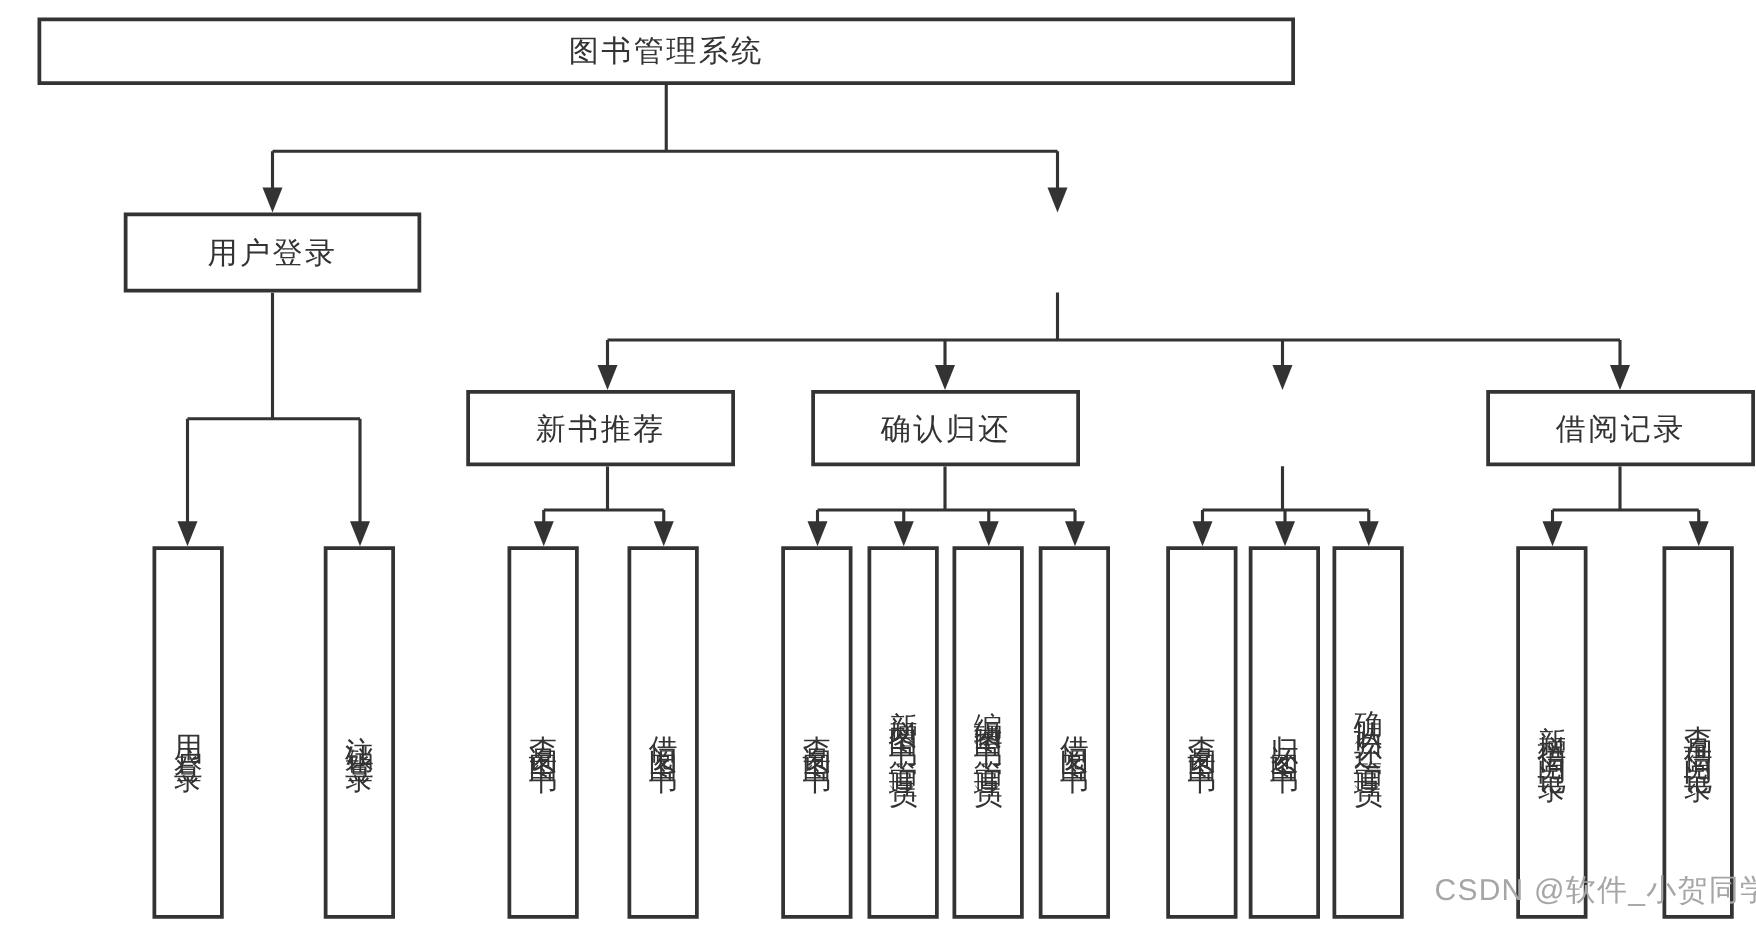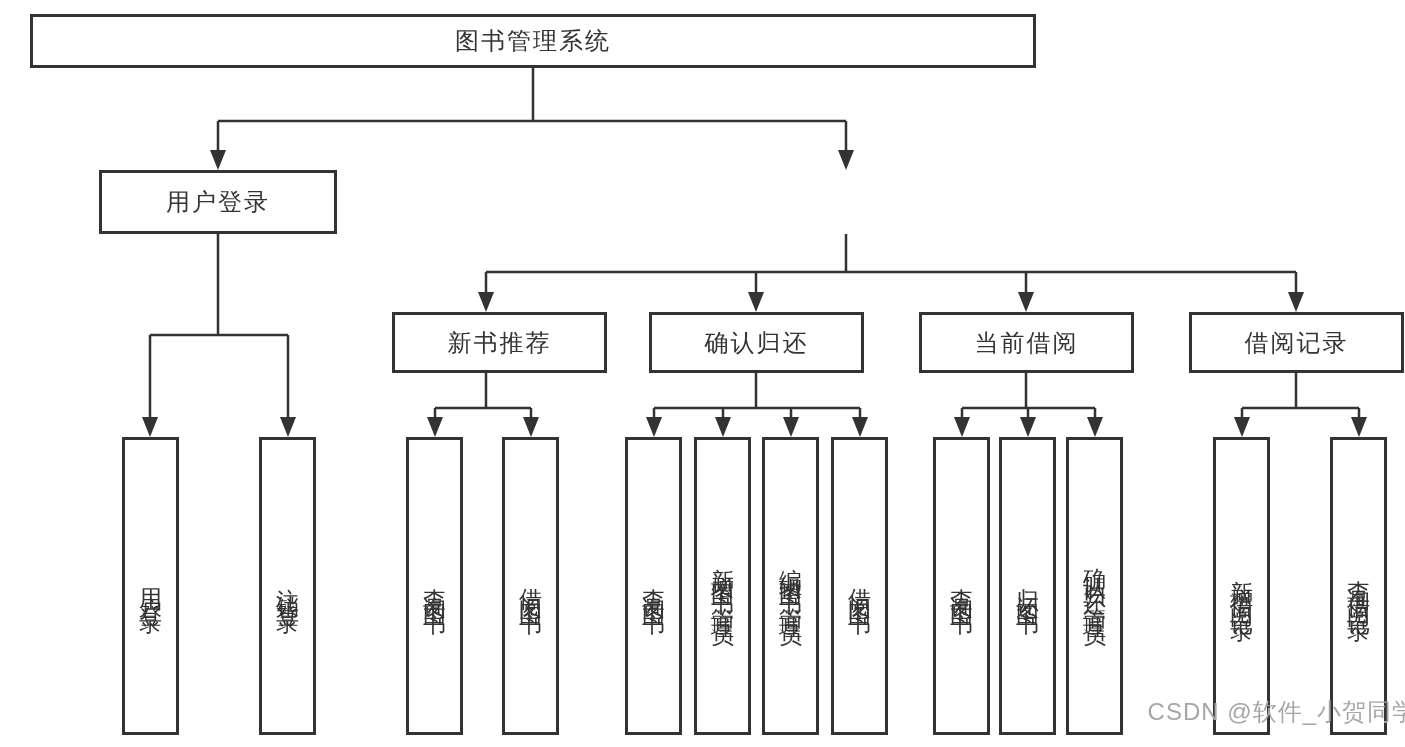--- a/index.html
+++ b/index.html
@@ -65,28 +65,25 @@
   </svg>
 
   <div class="node hbox" style="left:14px;top:14px;width:1006px;height:54px">
     <span>图书管理系统</span>
   </div>
 
   <div class="node hbox" style="left:83px;top:170px;width:238px;height:64px">
     <span>用户登录</span>
   </div>
 
-  <div class="node hbox" style="left:376px;top:312px;width:215px;height:61px">
+  <div class="node hbox" style="left:357px;top:312px;width:215px;height:61px">
     <span>新书推荐</span>
   </div>
   <div class="node hbox" style="left:633px;top:312px;width:215px;height:61px">
     <span>确认归还</span>
-  </div>
-  <div class="node hbox" style="left:903px;top:312px;width:215px;height:61px">
-    <span>当前借阅</span>
   </div>
   <div class="node hbox" style="left:1173px;top:312px;width:215px;height:61px">
     <span>借阅记录</span>
   </div>
 
   <div class="node vbox" style="left:106px">
     <span class="vlabel">用户登录</span>
   </div>
   <div class="node vbox" style="left:243px">
     <span class="vlabel">注销登录</span>

